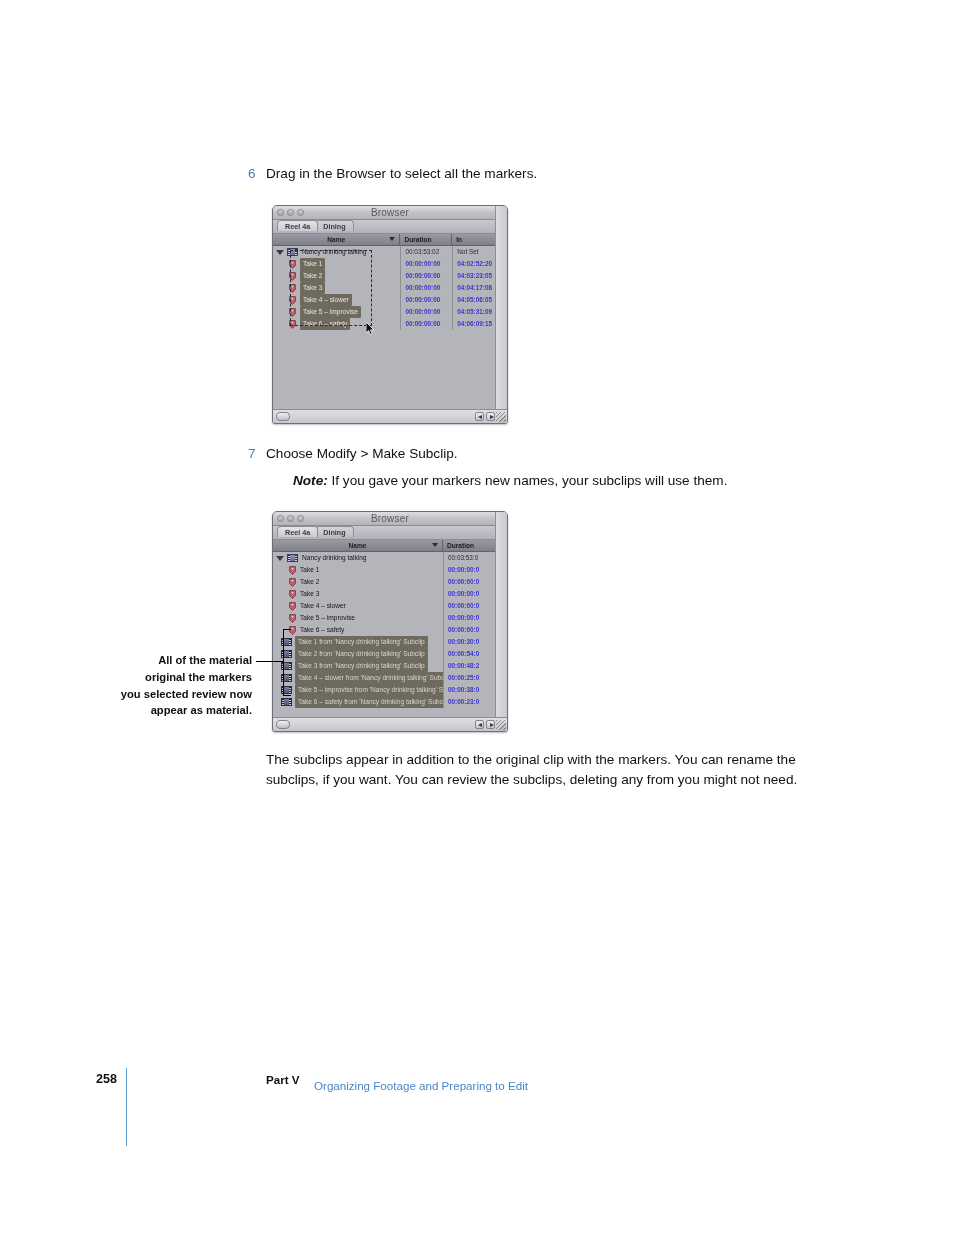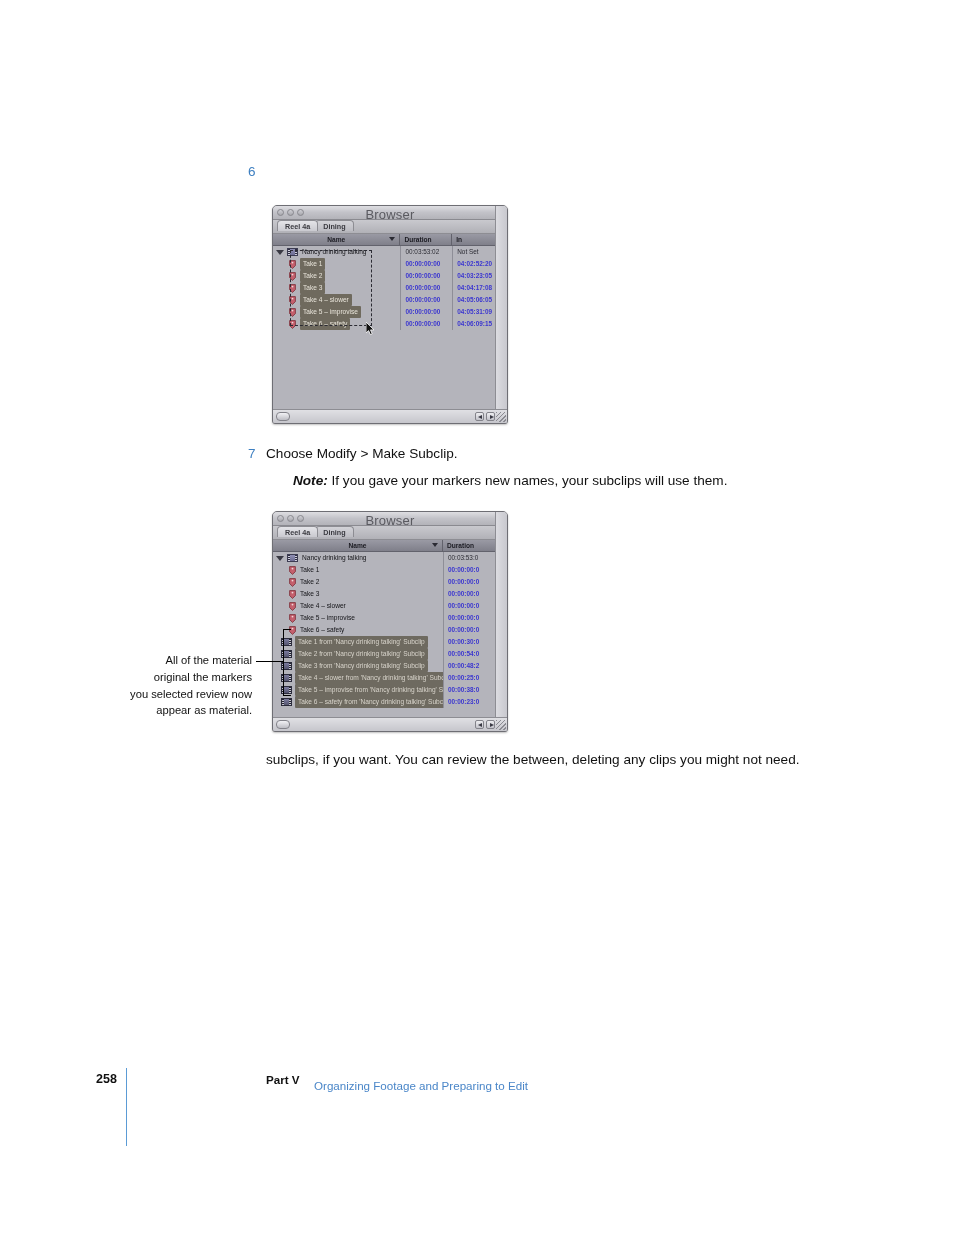--- a/index.html
+++ b/index.html
@@ -52,20 +52,21 @@
     color: #111;
   }
 
   
   .callout {
     position: absolute;
     text-align: right;
     font-size: 11.2px;
     line-height: 1.5;
     color: #111;
+    font-weight: bold;
   }
   .leader-line {
     position: absolute;
     background: #000;
   }
   .bracket {
     position: absolute;
     border: 1px solid #000;
     border-right: none;
   }
@@ -99,21 +100,21 @@
     height: 7px;
     border-radius: 50%;
     background: linear-gradient(to bottom, #cfcfd4, #a8a8ae);
     border: 1px solid #87878d;
     box-sizing: border-box;
   }
   .win-title {
     position: absolute;
     left: 0; right: 0; top: 1px;
     text-align: center;
-    font-size: 13px;
+    font-size: 10px;
     color: #5a5a60;
     letter-spacing: .2px;
   }
 
   .tabbar {
     height: 13px;
     background: linear-gradient(to bottom, #c9c9ce, #b1b1b7);
     border-bottom: 1px solid #8d8d93;
     position: relative;
     padding-left: 4px;
@@ -380,20 +381,21 @@
     font-size: 11.6px;
     color: #4a86c8;
     margin-top: 6px;
   }
 </style>
 </head>
 <body>
 
 <div class="step" style="left:248px; top:164px; width:560px;">
   <span class="step-num">6</span>
+  <span class="step-text">Drag in the Browser to select all the markers.</span>
 </div>
 
 <div class="fcp-window" style="left:272px; top:205px; width:236px; height:219px;">
 
   <div class="titlebar">
     <div class="traffic">
       <span class="light"></span>
       <span class="light"></span>
       <span class="light"></span>
     </div>
@@ -722,19 +724,20 @@
 <div class="callout" style="left:120px; top:652px; width:132px;">
   <div>All of the material</div>
   <div>original the markers</div>
   <div>you selected review now</div>
   <div>appear as material.</div>
 </div>
 <div class="leader-line" style="left:256px; top:661px; width:28px; height:1px;"></div>
 <div class="bracket" style="left:283px; top:629px; width:7px; height:65px;"></div>
 
 <div class="para" style="left:266px; top:750px; width:570px;">
-  <div>subclips, if you want. You can review the between, deleting any clips you might not need.</div>
+  <div>The subclips appear in addition to the original clip with the markers. You can rename the</div>
+  <div>subclips, if you want. You can review the subclips, deleting any from you might not need.</div>
 </div>
 
 <div class="folio" style="left:96px; top:1072px;">258</div>
 <div class="folio-rule" style="left:126px; top:1068px; height:78px;"></div>
 <div class="footer-part" style="left:266px; top:1073px;">Part V</div>
 <div class="footer-title" style="left:314px; top:1073px;">Organizing Footage and Preparing to Edit</div>
 
 </body></html>

